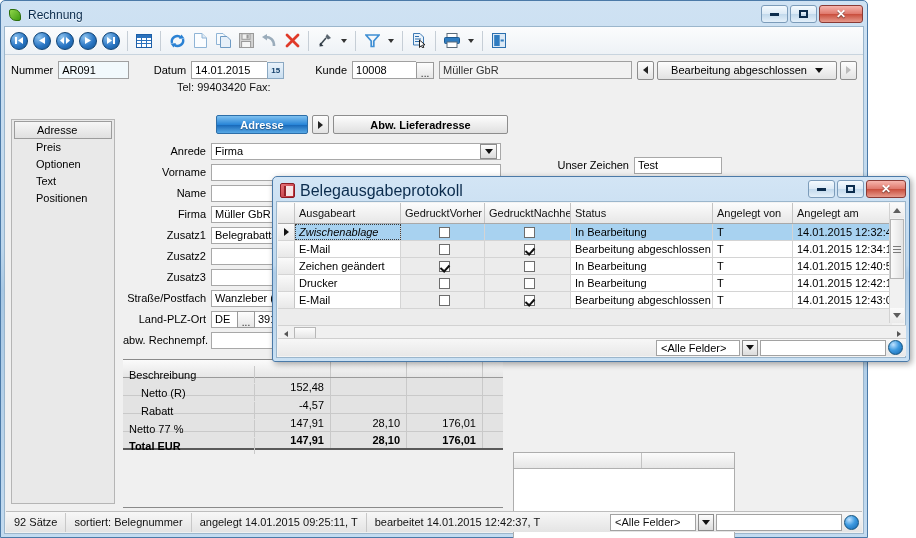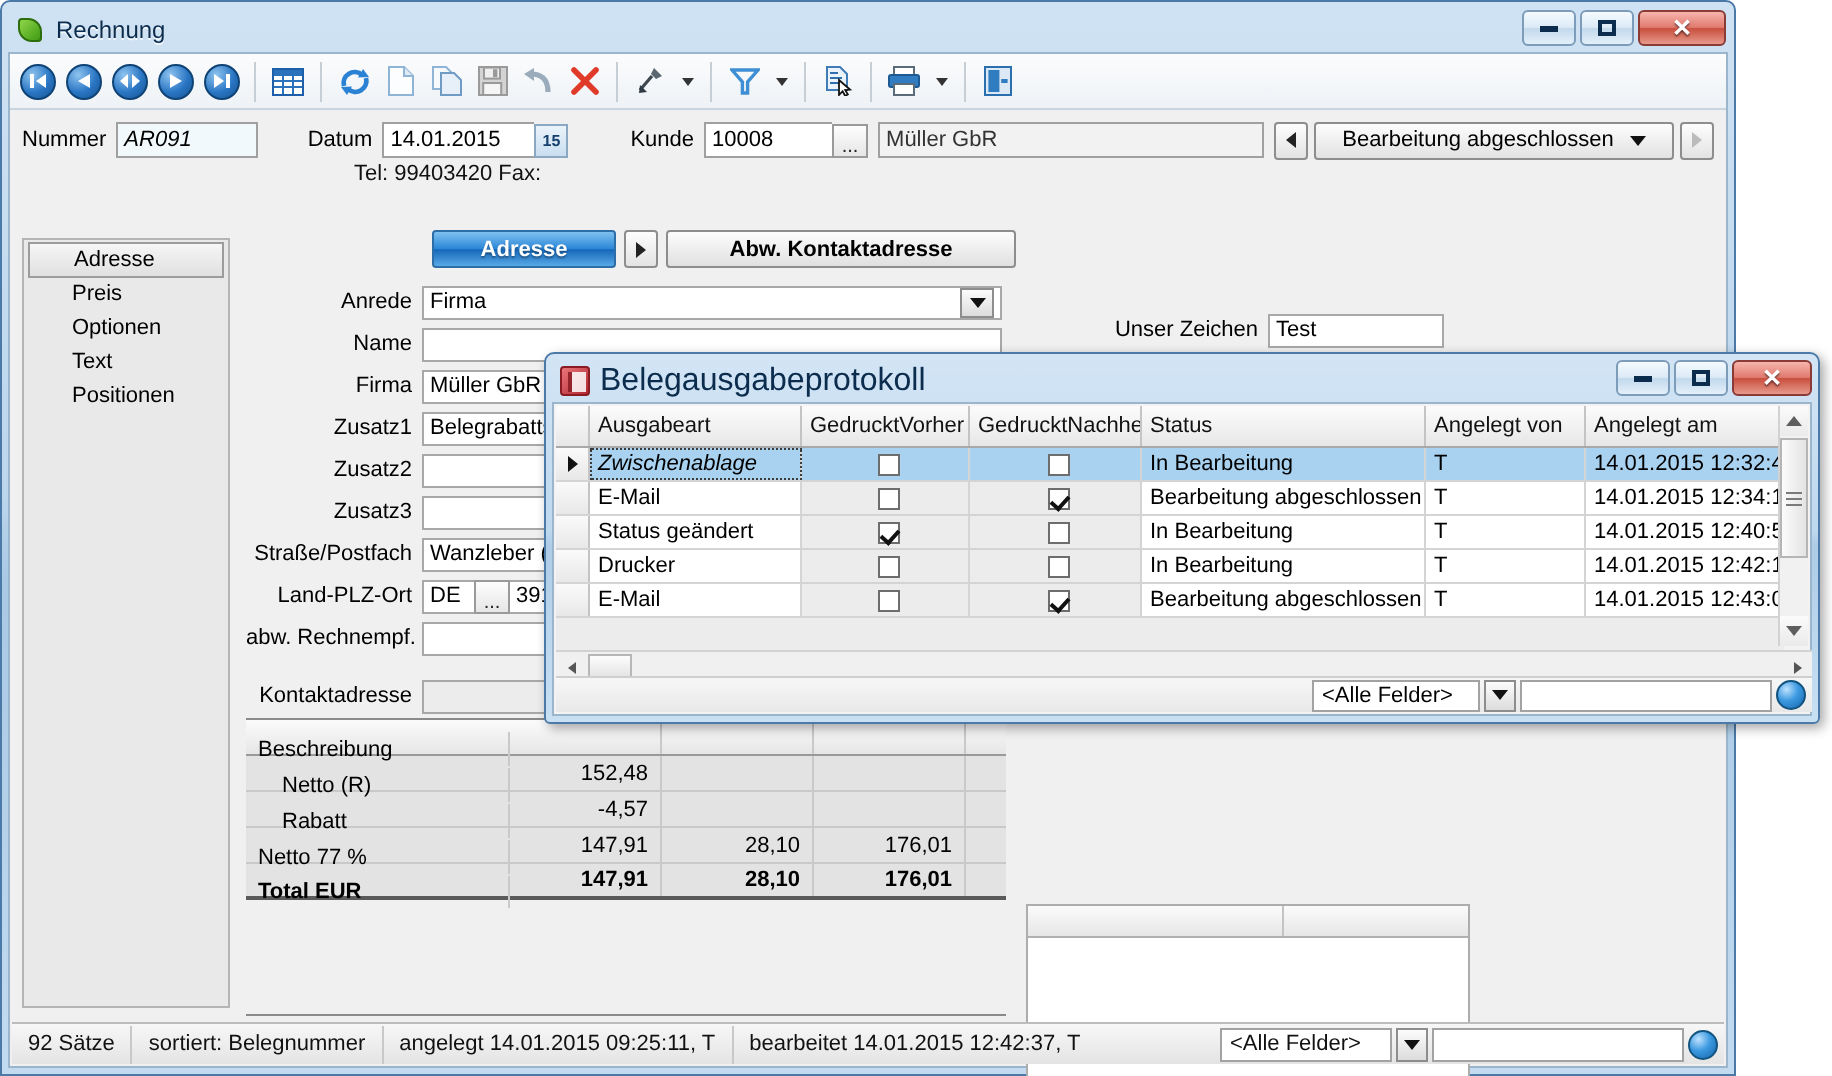--- a/index.html
+++ b/index.html
@@ -126,21 +126,21 @@
   .tfield {
     border: 1px solid #a0a0a0;
     background: #fff;
     height: 18px;
     padding: 1px 3px;
     font-size: 11px;
     display: flex; align-items: center;
     font-family: "Liberation Sans", sans-serif;
   }
   .tfield.ro { background: #f2f2f2; color: #333; }
-  .tfield.cream { background: #f2f9fc; font-style: italic; }
+  .tfield.cream { background: #f2f9fc; }
   .ell-btn {
     width: 18px; height: 17px;
     border: 1px solid #9a9a9a;
     background: linear-gradient(to bottom,#fdfdfd,#e6e6e6);
     display: flex; align-items: flex-end; justify-content: center;
     font-size: 10px; line-height: 8px; color: #222;
   }
   .cal-btn {
     width: 17px; height: 17px;
     border: 1px solid #8aa8c2;
@@ -691,35 +691,39 @@
           <div class="side-item">Text</div>
           <div class="side-item">Positionen</div>
         </div>
 
         <div class="form">
           <div class="tabrow">
             <div class="tab-main">Adresse</div>
             <div class="tab-next">
                 <i></i>
               </div>
-            <div class="tab-alt">Abw. Kontaktadresse</div>
+            <div class="tab-alt">Abw. Lieferadresse</div>
           </div>
 
           <div style="height:6px"></div>
 
           <div class="frow">
             <div class="flbl">Anrede</div>
             <div class="finp" style="width:290px">
               <span>Firma</span>
               <span class="combo-arrow">
                   <i></i>
                 </span>
             </div>
           </div>
 
+          <div class="frow">
+            <div class="flbl">Vorname</div>
+            <div class="finp" style="width:290px"></div>
+          </div>
 
           <div class="frow">
             <div class="flbl">Name</div>
             <div class="finp" style="width:290px"></div>
           </div>
 
           <div class="frow">
             <div class="flbl">Firma</div>
             <div class="finp" style="width:290px">Müller GbR</div>
           </div>
@@ -898,21 +902,21 @@
           <div class="cell c-gn">
               <span class="cbx on"></span>
             </div>
           <div class="cell c-st white">Bearbeitung abgeschlossen</div>
           <div class="cell c-av white">T</div>
           <div class="cell c-aa white">14.01.2015 12:34:19</div>
         </div>
 
         <div class="grow">
           <div class="ind"></div>
-          <div class="cell c-art white">Status geändert</div>
+          <div class="cell c-art white">Zeichen geändert</div>
           <div class="cell c-gv">
               <span class="cbx on"></span>
             </div>
           <div class="cell c-gn">
               <span class="cbx"></span>
             </div>
           <div class="cell c-st white">In Bearbeitung</div>
           <div class="cell c-av white">T</div>
           <div class="cell c-aa white">14.01.2015 12:40:54</div>
         </div>

